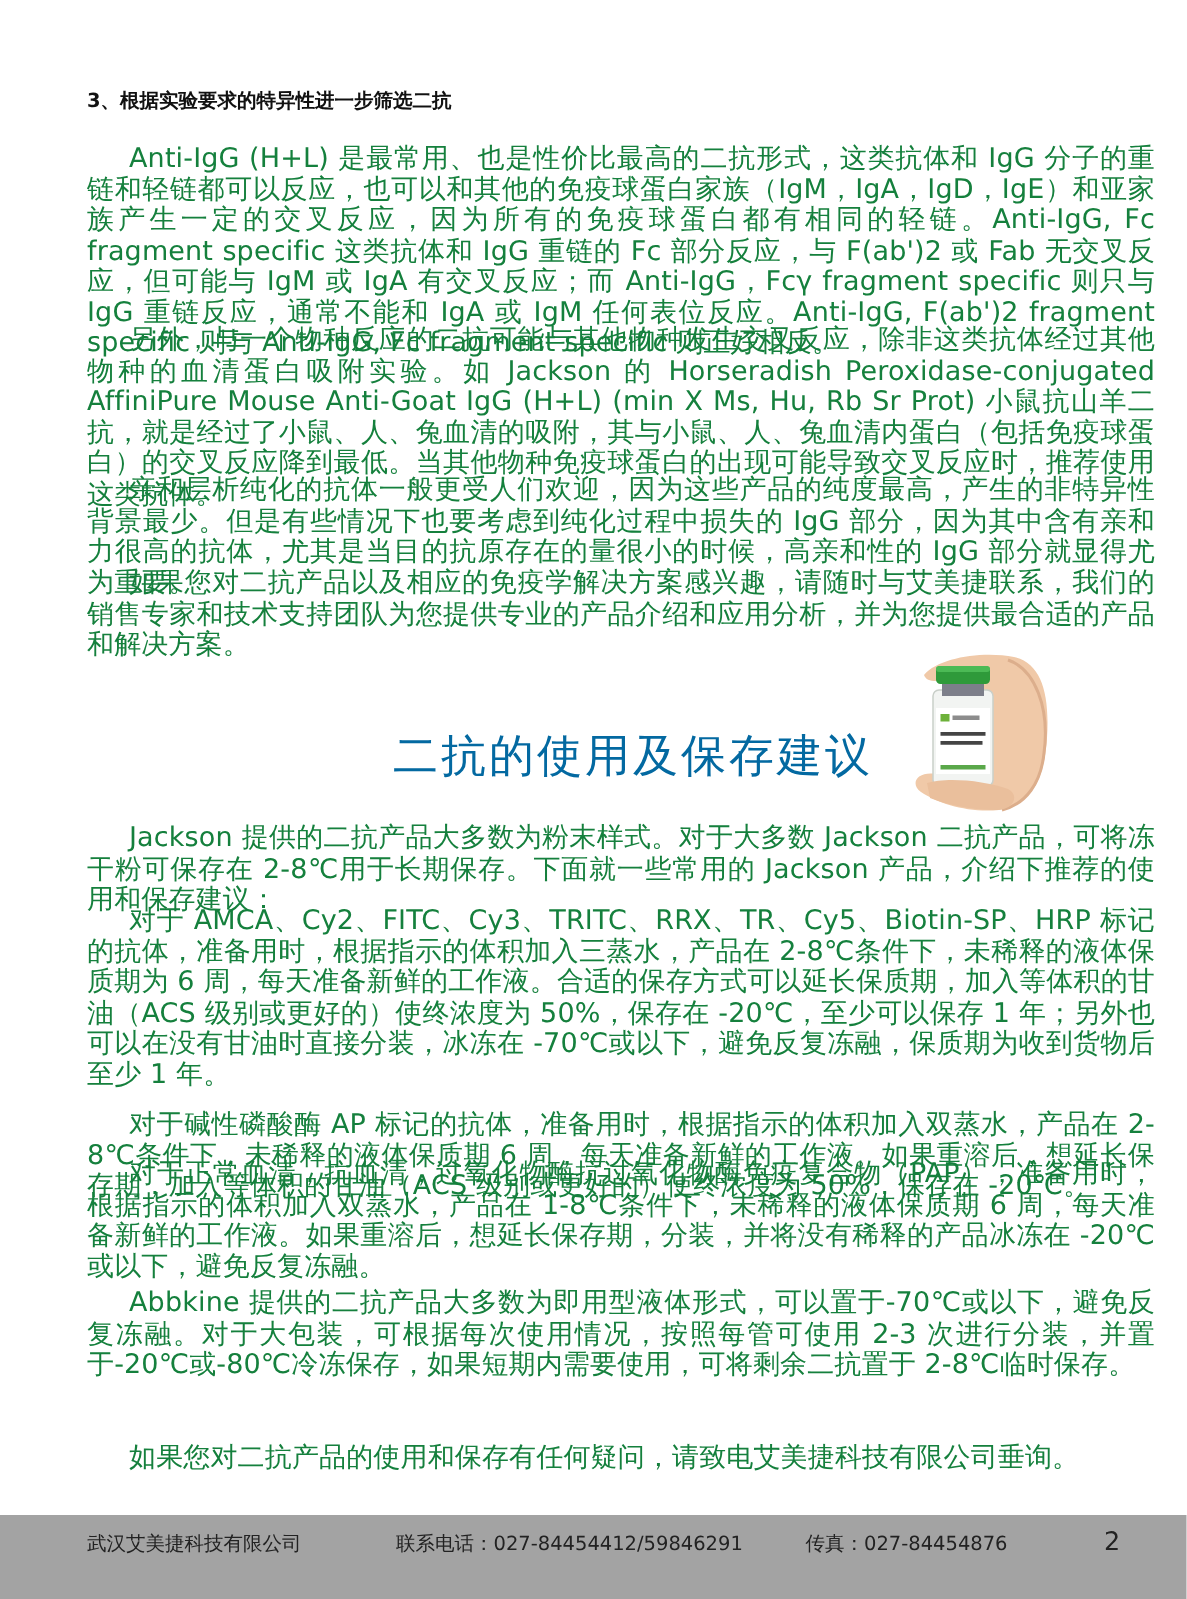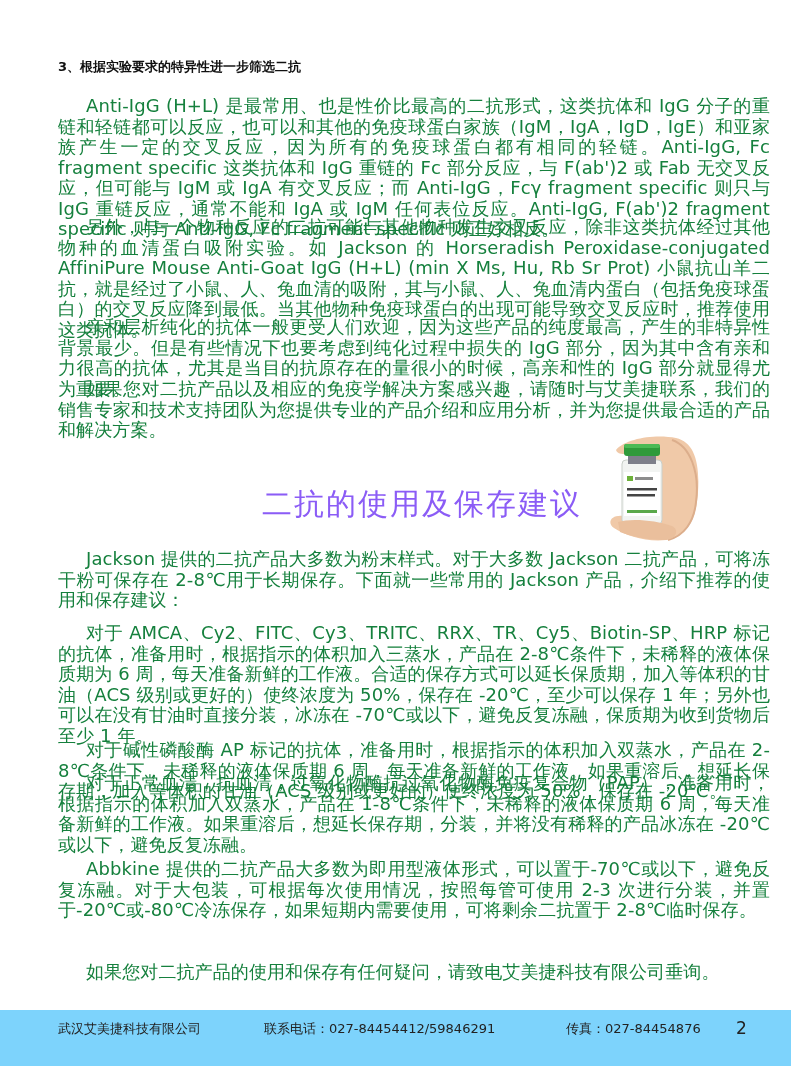--- a/index.html
+++ b/index.html
@@ -14,28 +14,28 @@
     font-size:13px; font-weight:bold; letter-spacing:0px; color:#111;
   }
   .para {
     position:absolute; left:58px; width:712px;
     font-size:18px; line-height:20.5px; color:#15803d;
     text-indent:28px; text-align:justify; margin:0;
     letter-spacing:0.1px;
   }
   .main-title {
     position:absolute; left:262px; top:484px;
-    font-size:30px; color:#8b5cf6; letter-spacing:2px; font-weight:normal;
+    font-size:30px; color:#0369a1; letter-spacing:2px; font-weight:normal;
   }
   .product-photo {
     position:absolute; left:576px; top:432px; width:128px; height:112px;
   }
   .footer {
     position:absolute; left:0; top:1010px; width:791px; height:56px;
-    background:#7dd3fc;
+    background:#a3a3a3;
   }
   .footer span { position:absolute; top:10px; font-size:13px; color:#222; }
   .footer .page-num { font-size:17px; top:8px; }
 </style>
 </head>
 <body>
 
 <div class="page">
 
   <div class="section-heading">3、根据实验要求的特异性进一步筛选二抗</div>
@@ -63,25 +63,25 @@
     <rect x="51" y="44" width="6" height="5" fill="#6db13a"></rect>
     <rect x="59" y="45" width="18" height="3" fill="#8c8c8c"></rect>
     <rect x="51" y="56" width="30" height="2.5" fill="#444"></rect>
     <rect x="51" y="62" width="28" height="2.5" fill="#444"></rect>
     <rect x="51" y="78" width="30" height="3" fill="#5aa84a"></rect>
 
     <path d="M42 90 C54 86, 80 88, 96 94 C104 98, 100 108, 88 108 C70 108, 54 104, 44 100 Z" fill="#eabf9c"></path>
   </svg>
 
   <p class="para" style="top:549px;">Jackson 提供的二抗产品大多数为粉末样式。对于大多数 Jackson 二抗产品，可将冻干粉可保存在 2-8℃用于长期保存。下面就一些常用的 Jackson 产品，介绍下推荐的使用和保存建议：</p>
-  <p class="para" style="top:604px;margin-top:19px;">对于 AMCA、Cy2、FITC、Cy3、TRITC、RRX、TR、Cy5、Biotin-SP、HRP 标记的抗体，准备用时，根据指示的体积加入三蒸水，产品在 2-8℃条件下，未稀释的液体保质期为 6 周，每天准备新鲜的工作液。合适的保存方式可以延长保质期，加入等体积的甘油（ACS 级别或更好的）使终浓度为 50%，保存在 -20℃，至少可以保存 1 年；另外也可以在没有甘油时直接分装，冰冻在 -70℃或以下，避免反复冻融，保质期为收到货物后至少 1 年。</p>
+  <p class="para" style="top:604px;">对于 AMCA、Cy2、FITC、Cy3、TRITC、RRX、TR、Cy5、Biotin-SP、HRP 标记的抗体，准备用时，根据指示的体积加入三蒸水，产品在 2-8℃条件下，未稀释的液体保质期为 6 周，每天准备新鲜的工作液。合适的保存方式可以延长保质期，加入等体积的甘油（ACS 级别或更好的）使终浓度为 50%，保存在 -20℃，至少可以保存 1 年；另外也可以在没有甘油时直接分装，冰冻在 -70℃或以下，避免反复冻融，保质期为收到货物后至少 1 年。</p>
   <p class="para" style="top:708px;margin-top:32px;">对于碱性磷酸酶 AP 标记的抗体，准备用时，根据指示的体积加入双蒸水，产品在 2-8℃条件下，未稀释的液体保质期 6 周，每天准备新鲜的工作液。如果重溶后，想延长保存期，加入等体积的甘油（ACS 级别或更好的）使终浓度为 50%，保存在 -20℃。</p>
   <p class="para" style="top:773px;">对于正常血清，抗血清，过氧化物酶抗过氧化物酶免疫复合物（PAP），准备用时，根据指示的体积加入双蒸水，产品在 1-8℃条件下，未稀释的液体保质期 6 周，每天准备新鲜的工作液。如果重溶后，想延长保存期，分装，并将没有稀释的产品冰冻在 -20℃或以下，避免反复冻融。</p>
   <p class="para" style="top:859px;">Abbkine 提供的二抗产品大多数为即用型液体形式，可以置于-70℃或以下，避免反复冻融。对于大包装，可根据每次使用情况，按照每管可使用 2-3 次进行分装，并置于-20℃或-80℃冷冻保存，如果短期内需要使用，可将剩余二抗置于 2-8℃临时保存。</p>
   <p class="para" style="top:962px;">如果您对二抗产品的使用和保存有任何疑问，请致电艾美捷科技有限公司垂询。</p>
 
   <div class="footer">
     <span style="left:58px;">武汉艾美捷科技有限公司</span>
     <span style="left:264px;text-align:center;">联系电话：027-84454412/59846291</span>
-    <span style="left:566px;">传真：027-84454876</span>
+    <span style="left:537px;">传真：027-84454876</span>
     <span class="page-num" style="left:736px;">2</span>
   </div>
 </div>
 
 </body></html>

